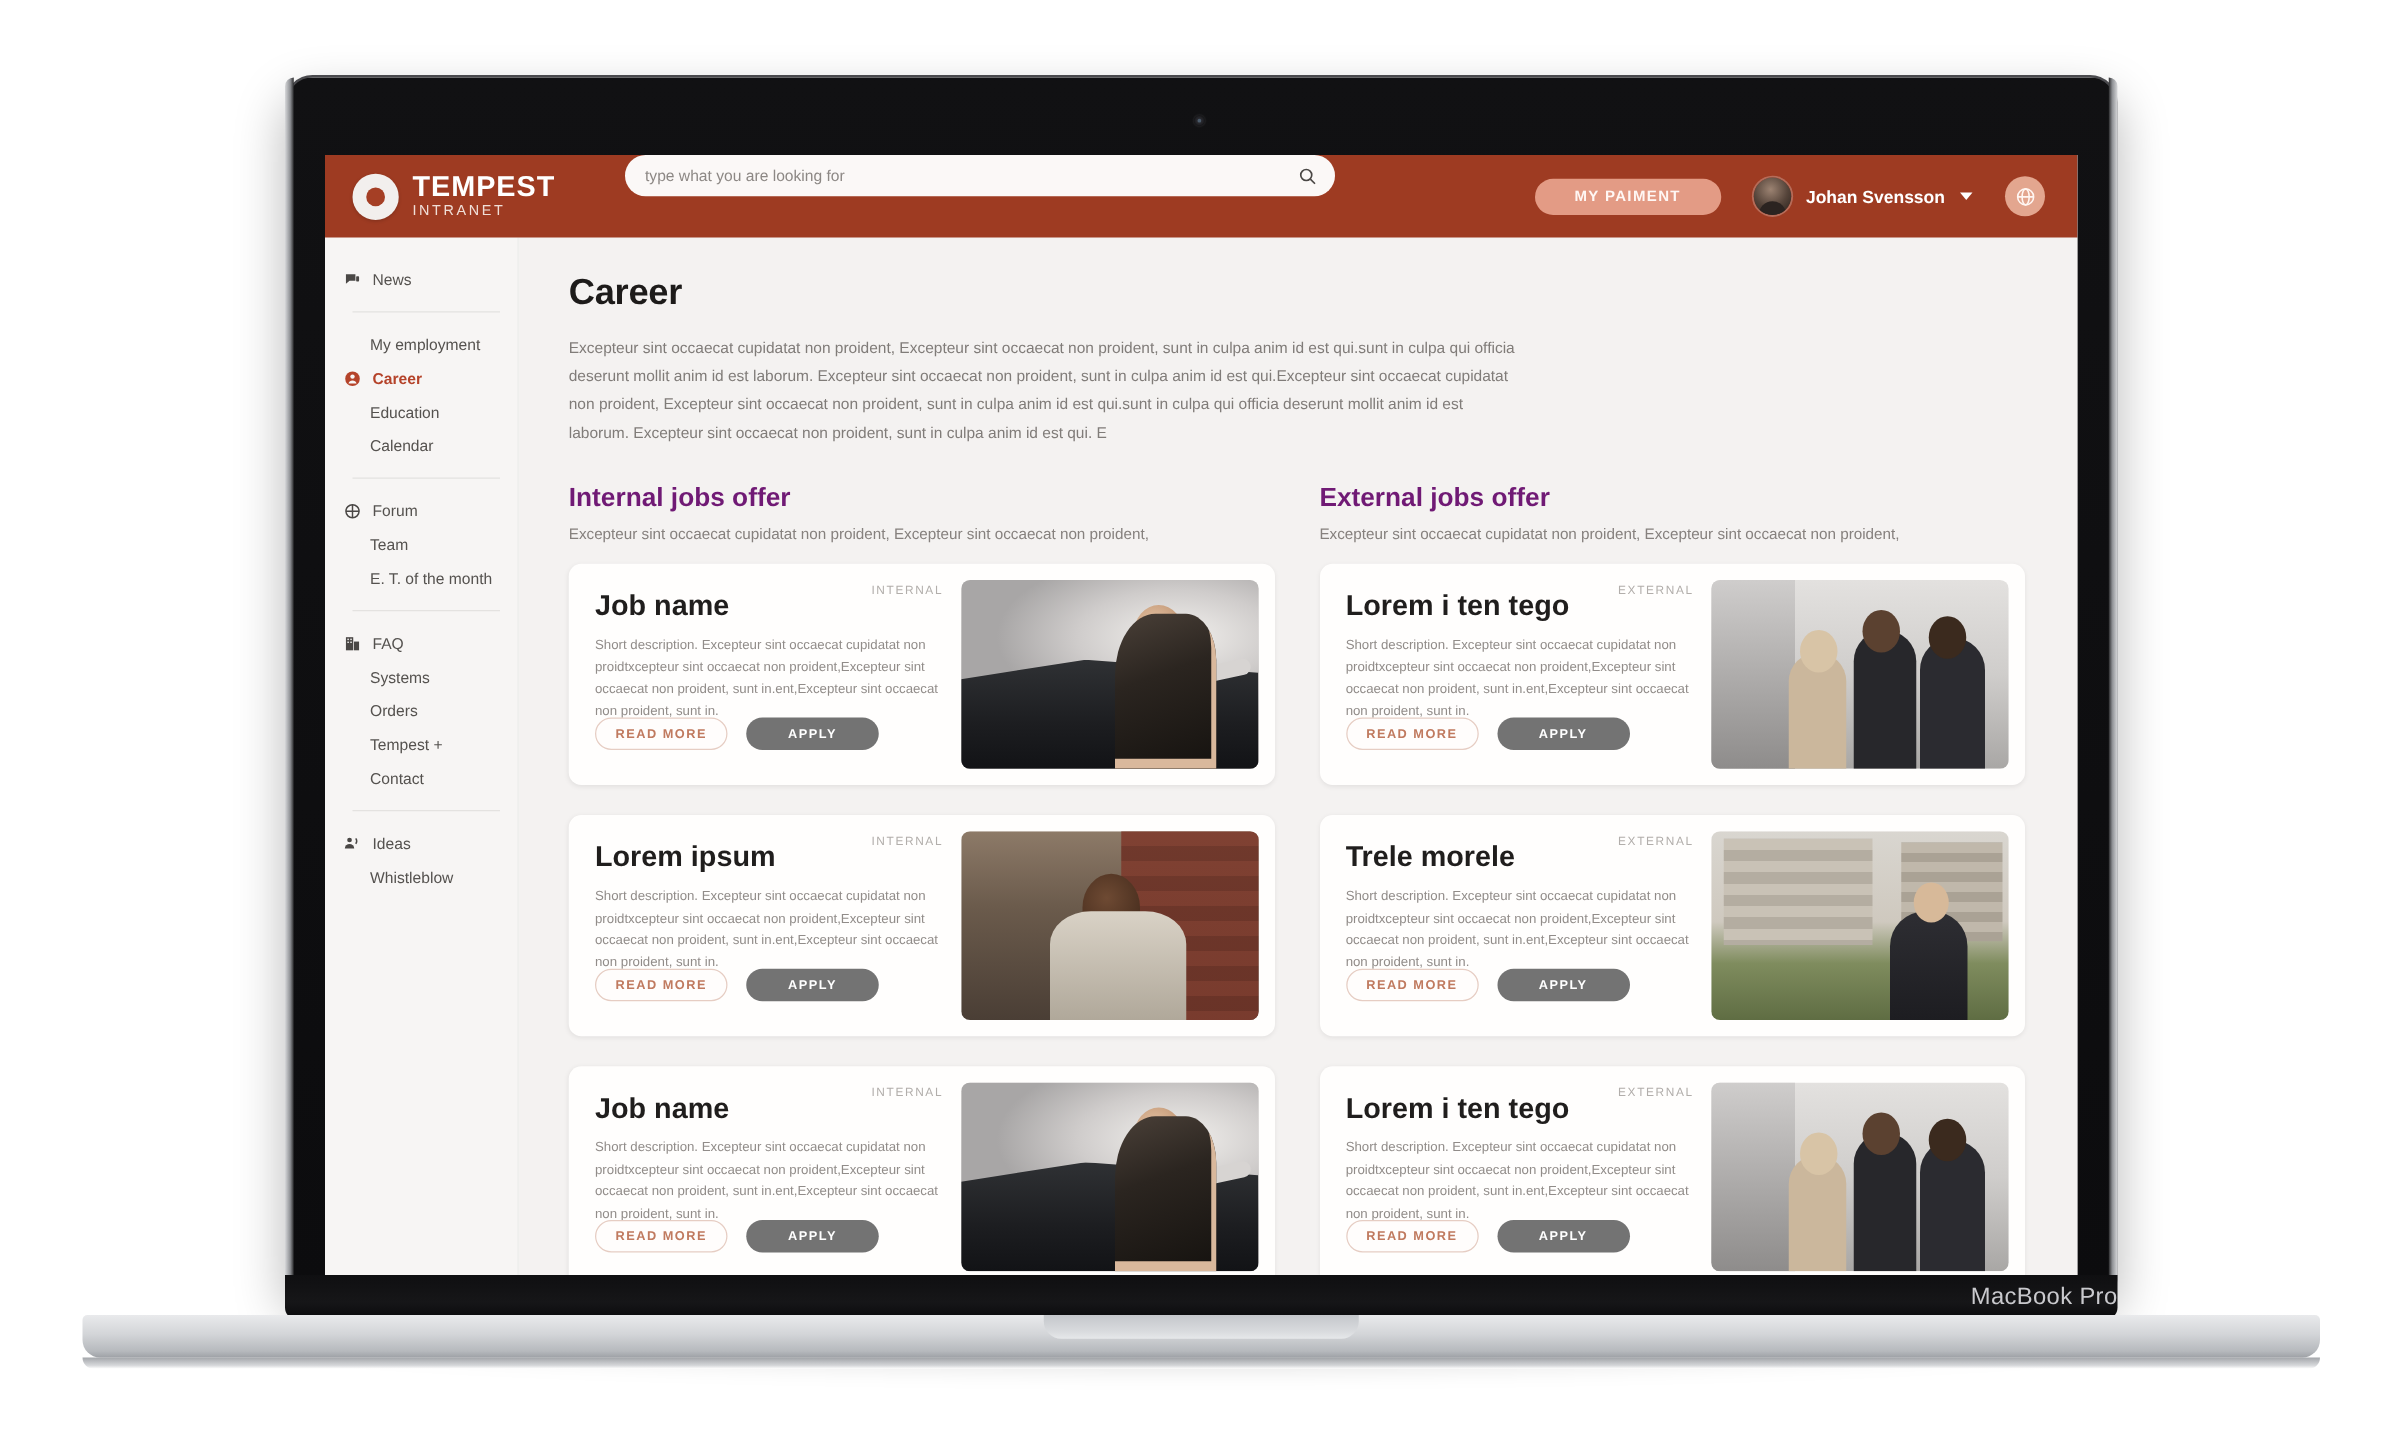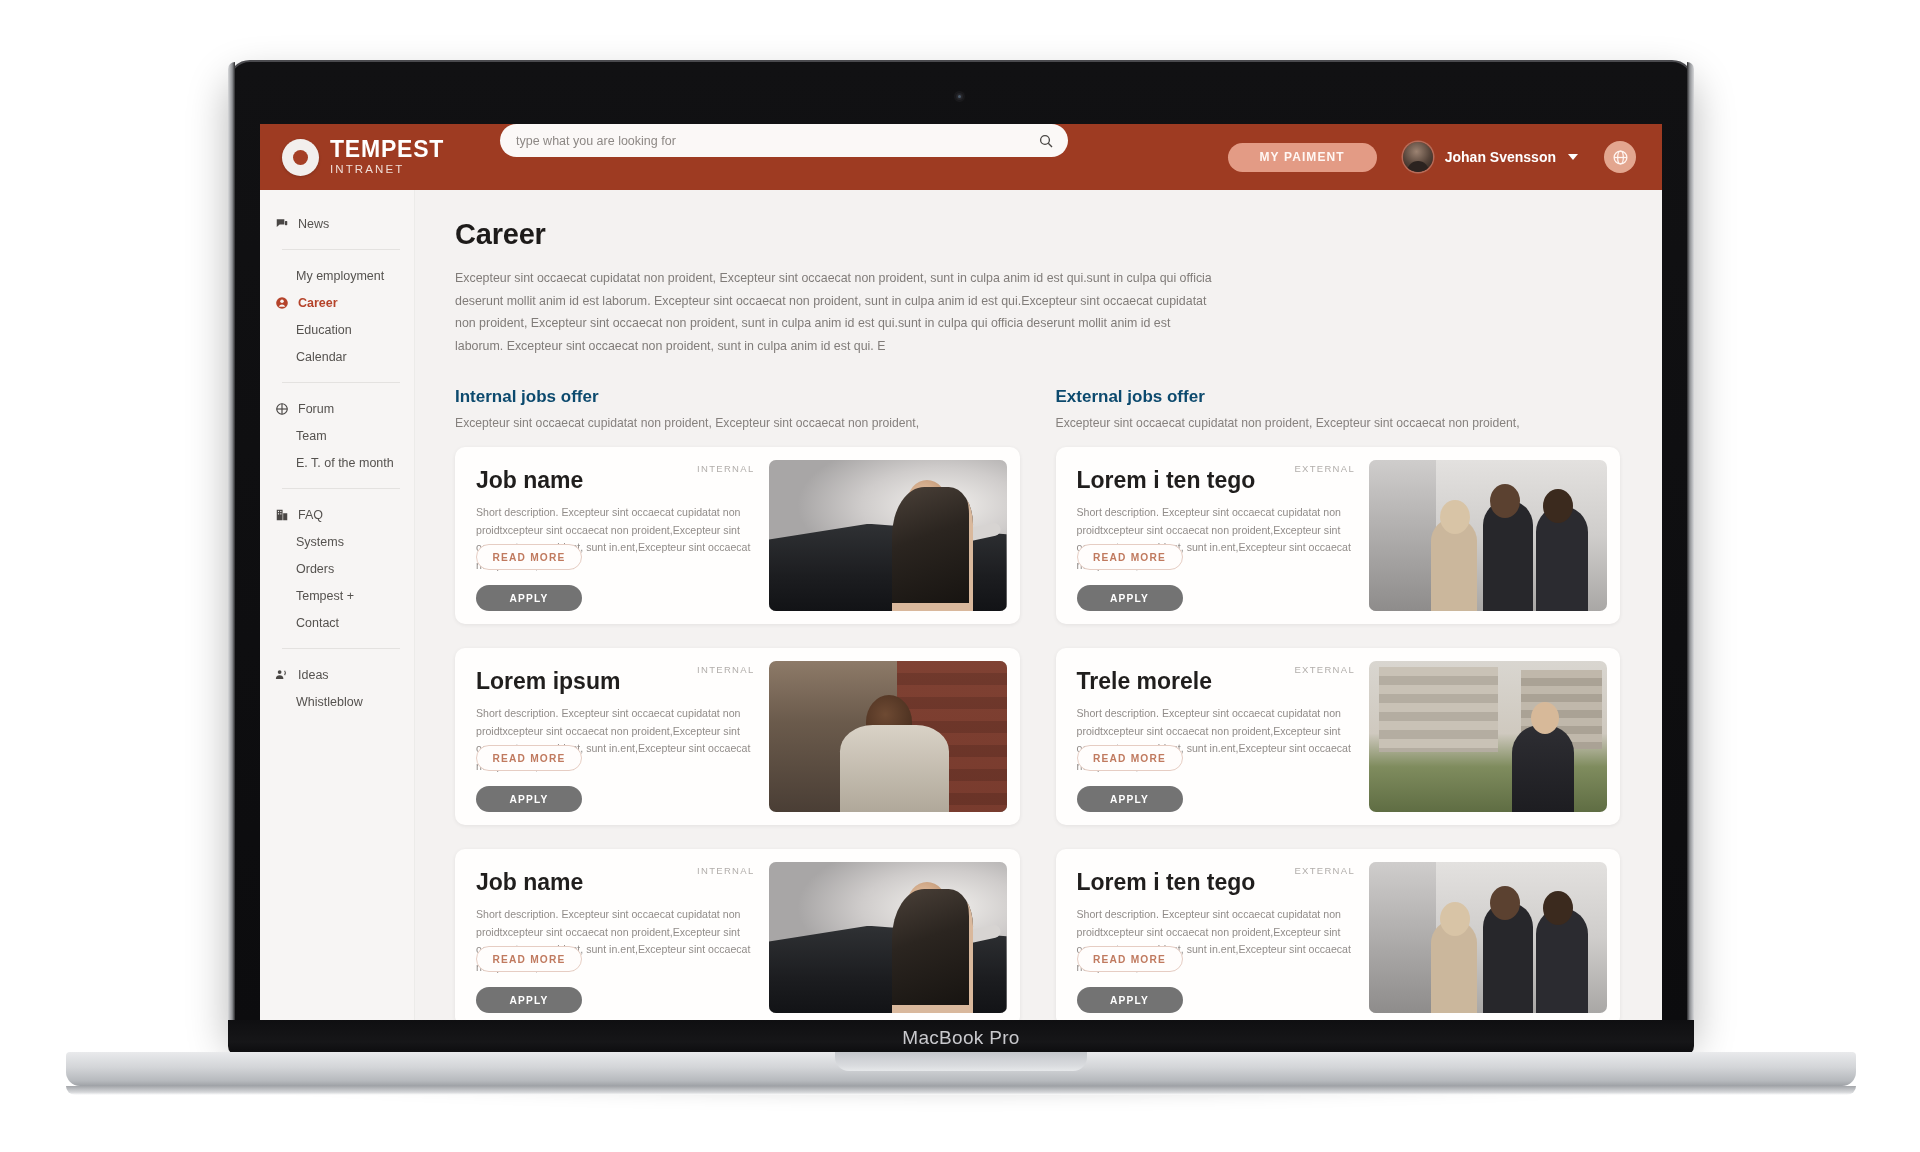--- a/index.html
+++ b/index.html
@@ -59,21 +59,21 @@
     left: 260px; top: 124px;
     width: 1402px; height: 896px;
     background: #f4f2f1;
     overflow: hidden;
   }
   .lid-bottom-bar {
     position: absolute; left: 228px; top: 1020px;
     width: 1466px; height: 36px;
     background: linear-gradient(180deg,#0f0f11 0%,#161618 60%,#0a0a0c 100%);
     border-radius: 0 0 10px 10px;
-    display: flex; align-items: center; justify-content: center;
+    display: flex; align-items: center; justify-content: flex-end;
   }
   .lid-bottom-bar span {
     color: #c9c9cd; font-size: 19px; letter-spacing: 0.3px;
   }
   .base {
     position: absolute; left: 66px; top: 1052px;
     width: 1790px; height: 34px;
     background: linear-gradient(180deg,#e9eaec 0%, #d3d5d8 45%, #b6b9bd 85%, #9ea1a6 100%);
     border-radius: 4px 4px 14px 14px;
   }
@@ -202,42 +202,42 @@
     letter-spacing: -0.2px; margin-bottom: 16px;
   }
   p.intro {
     font-size: 12.4px; line-height: 1.82; color: #807c79;
     max-width: 760px; margin-bottom: 30px;
   }
 
   .cols { display: flex; gap: 36px; }
   .col { flex: 1; min-width: 0; }
   h2.sec-title {
-    font-size: 17px; font-weight: 700; color: #0c4a6e; margin-bottom: 9px;
+    font-size: 21px; font-weight: 700; color: #701a75; margin-bottom: 9px;
   }
   p.sec-sub { font-size: 12.2px; color: #86817e; margin-bottom: 17px; }
 
   .card {
     background: #fffefd;
     border-radius: 10px;
     box-shadow: 0 1px 4px rgba(0,0,0,0.07);
     display: flex; overflow: hidden;
     height: 177px; margin-bottom: 24px;
     position: relative;
   }
   .card-left { flex: 1; min-width: 0; padding: 20px 16px 16px 21px; position: relative; }
   .tag {
     position: absolute; right: 14px; top: 16px;
     font-size: 9.5px; letter-spacing: 1.3px; color: #b2aeab;
   }
   .card h3 {
     font-size: 23px; font-weight: 700; color: #201e1d; margin-bottom: 10px;
   }
   .card .desc { font-size: 10.6px; line-height: 1.65; color: #918c89; }
-  .btn-row { position: absolute; left: 21px; bottom: 13px; display: flex; gap: 15px; flex-direction: column; }
+  .btn-row { position: absolute; left: 21px; bottom: 28px; display: flex; gap: 15px; }
   .btn {
     height: 26px; border-radius: 13px; border: 0;
     font-family: "Liberation Sans", sans-serif;
     font-size: 10.2px; letter-spacing: 1.2px; font-weight: 600;
     cursor: pointer; display: flex; align-items: center; justify-content: center;
   }
   .btn.ghost { width: 106px; background: #fffdfc; border: 1.2px solid #e6cdc3; color: #c07a5f; }
   .btn.solid { width: 106px; background: #737373; color: #fff; }
 
   .card-thumb {

